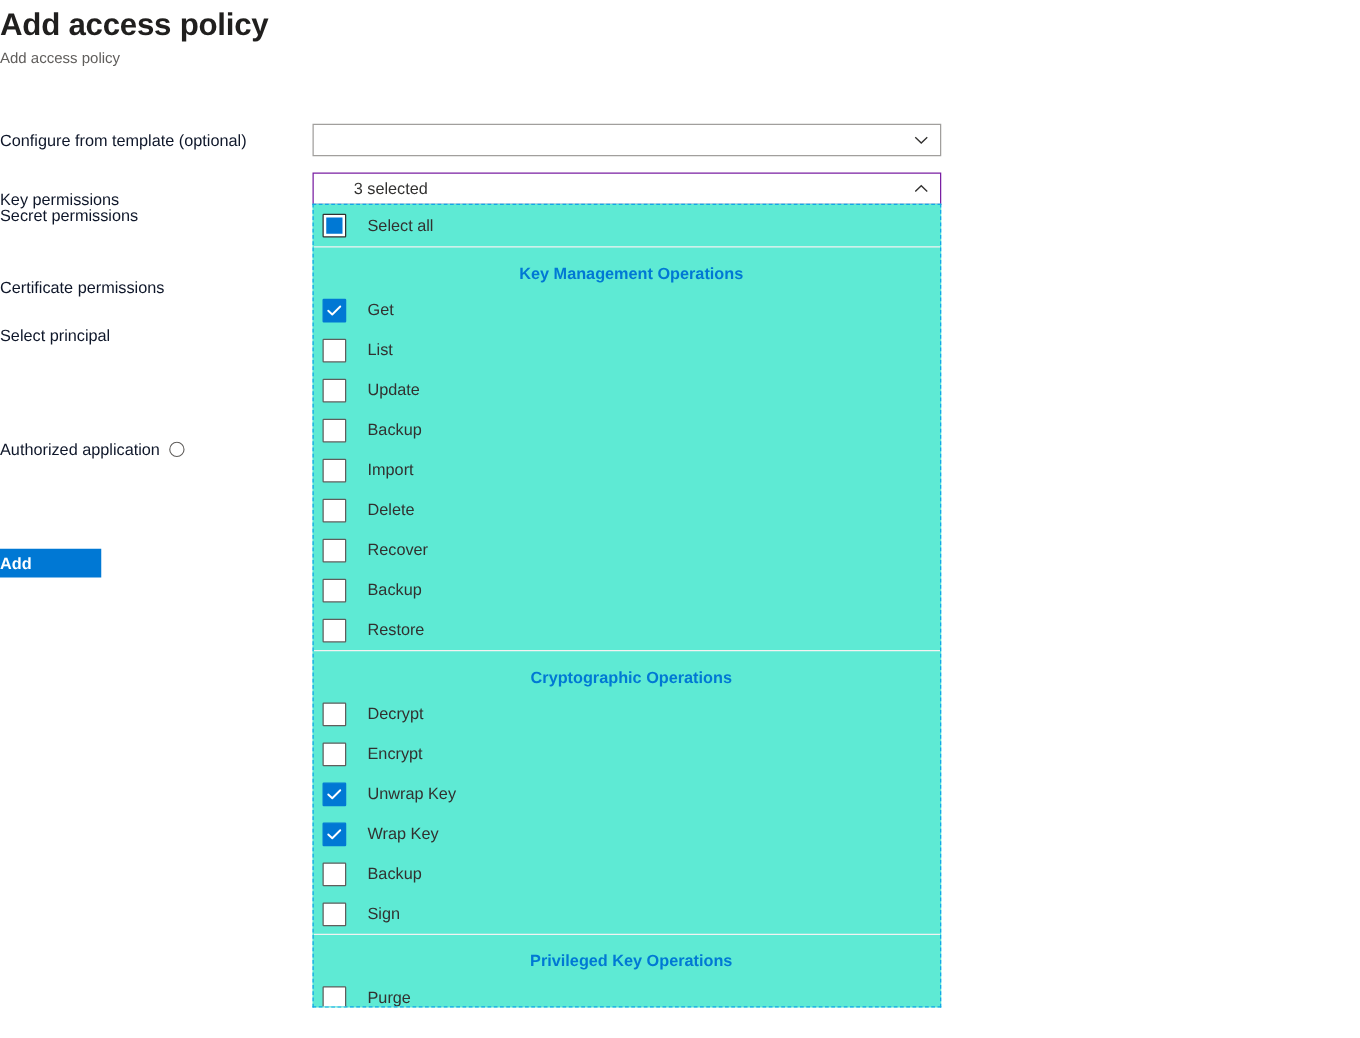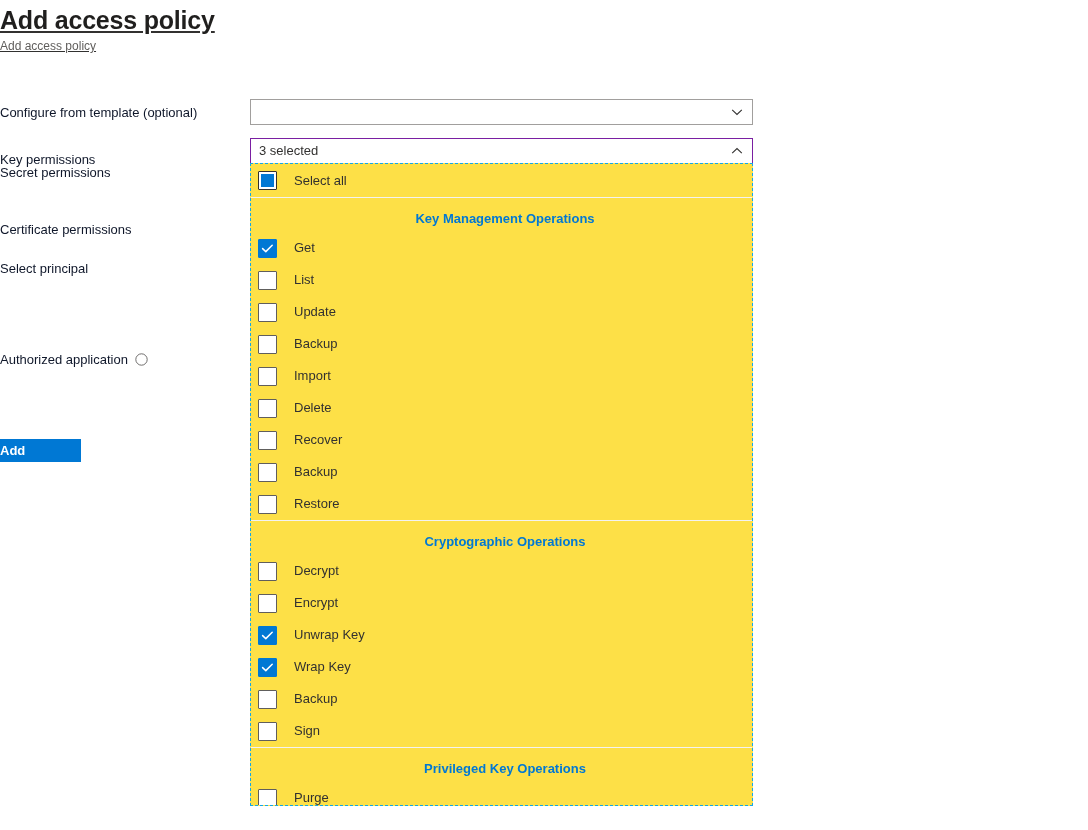--- a/index.html
+++ b/index.html
@@ -18,21 +18,20 @@
     color: #323130;
     overflow: hidden;
   }
 
   
   #page-header {
     position: absolute;
     left: 0;
     top: 0;
     width: 1000px;
-    text-decoration: underline;
   }
   #page-title {
     font-size: 25px;
     font-weight: 600;
     color: #201f1e;
     letter-spacing: -0.2px;
     line-height: 30px;
     margin: 5px 0 0 0;
     padding: 0;
   }
@@ -77,38 +76,39 @@
   .combo.focused {
     border: 1px solid #8a2be2;
     border-color: #7a1fa2;
   }
   .combo-value {
     flex: 1;
     line-height: 24px;
     white-space: nowrap;
     overflow: hidden;
     text-overflow: ellipsis;
+    margin-left: 24px;
   }
   .chevron {
     width: 22px;
     height: 22px;
     display: flex;
     align-items: center;
     justify-content: center;
     flex: 0 0 auto;
   }
 
   
   #keyperm-panel {
     position: absolute;
     left: 250px;
     top: 163px;
     width: 503px;
     height: 643px;
-    background: #fde047;
+    background: #5eead4;
     border: 1px dashed #00a2e8;
     border-color: #13a7e8;
     overflow: hidden;
   }
   .opt-row {
     height: 32px;
     display: flex;
     align-items: center;
     padding-left: 7px;
     cursor: default;

